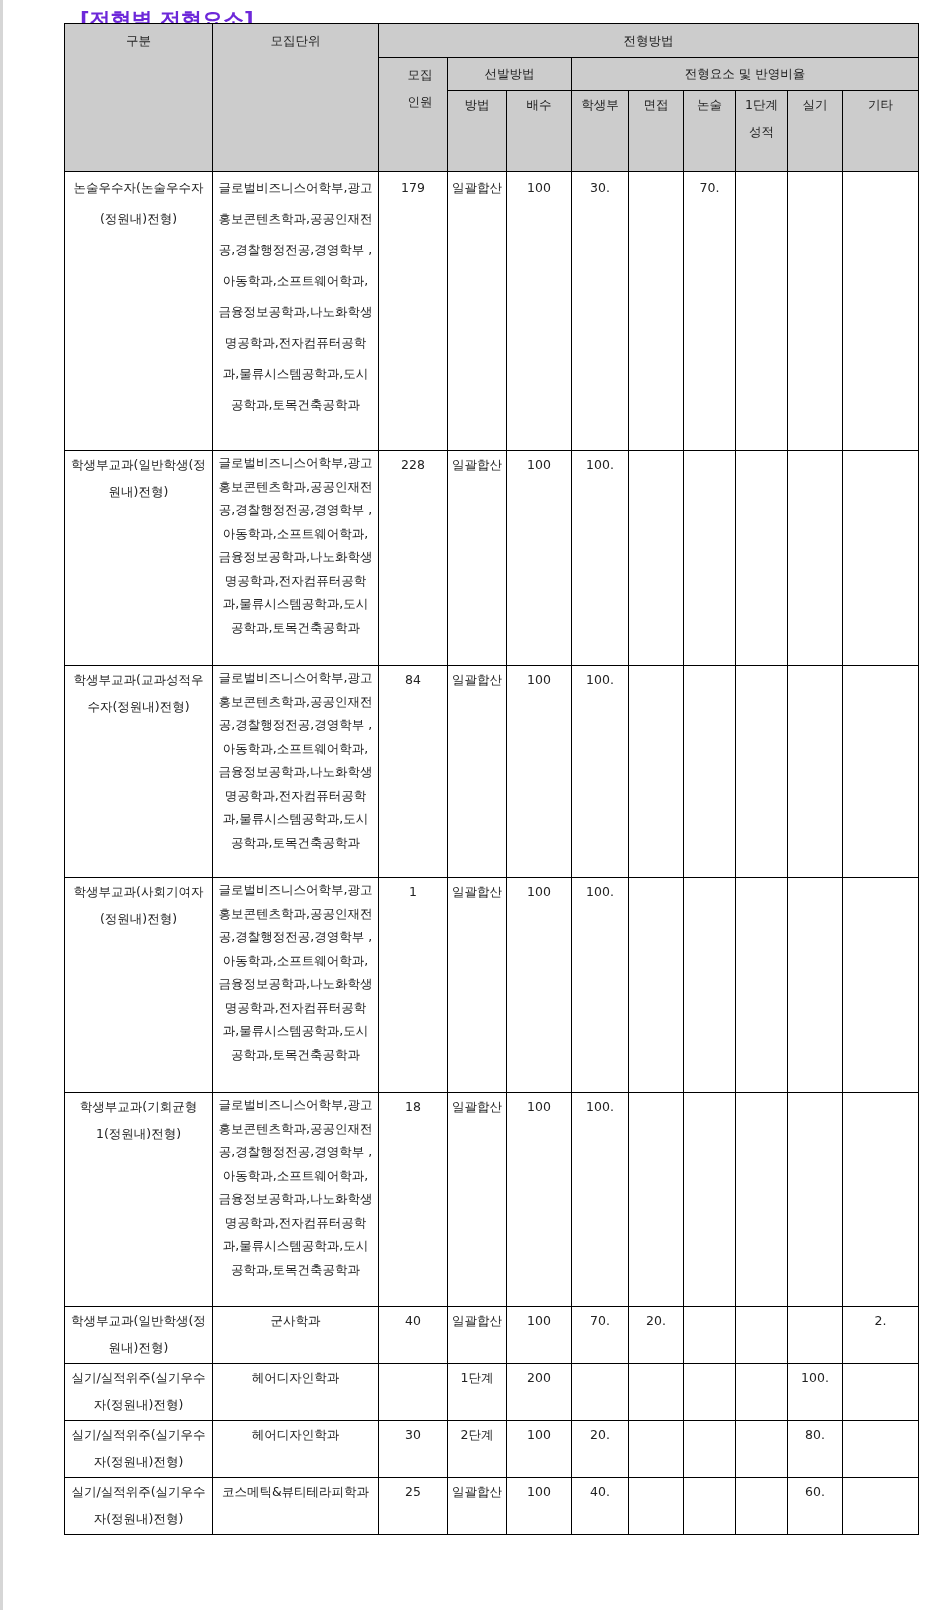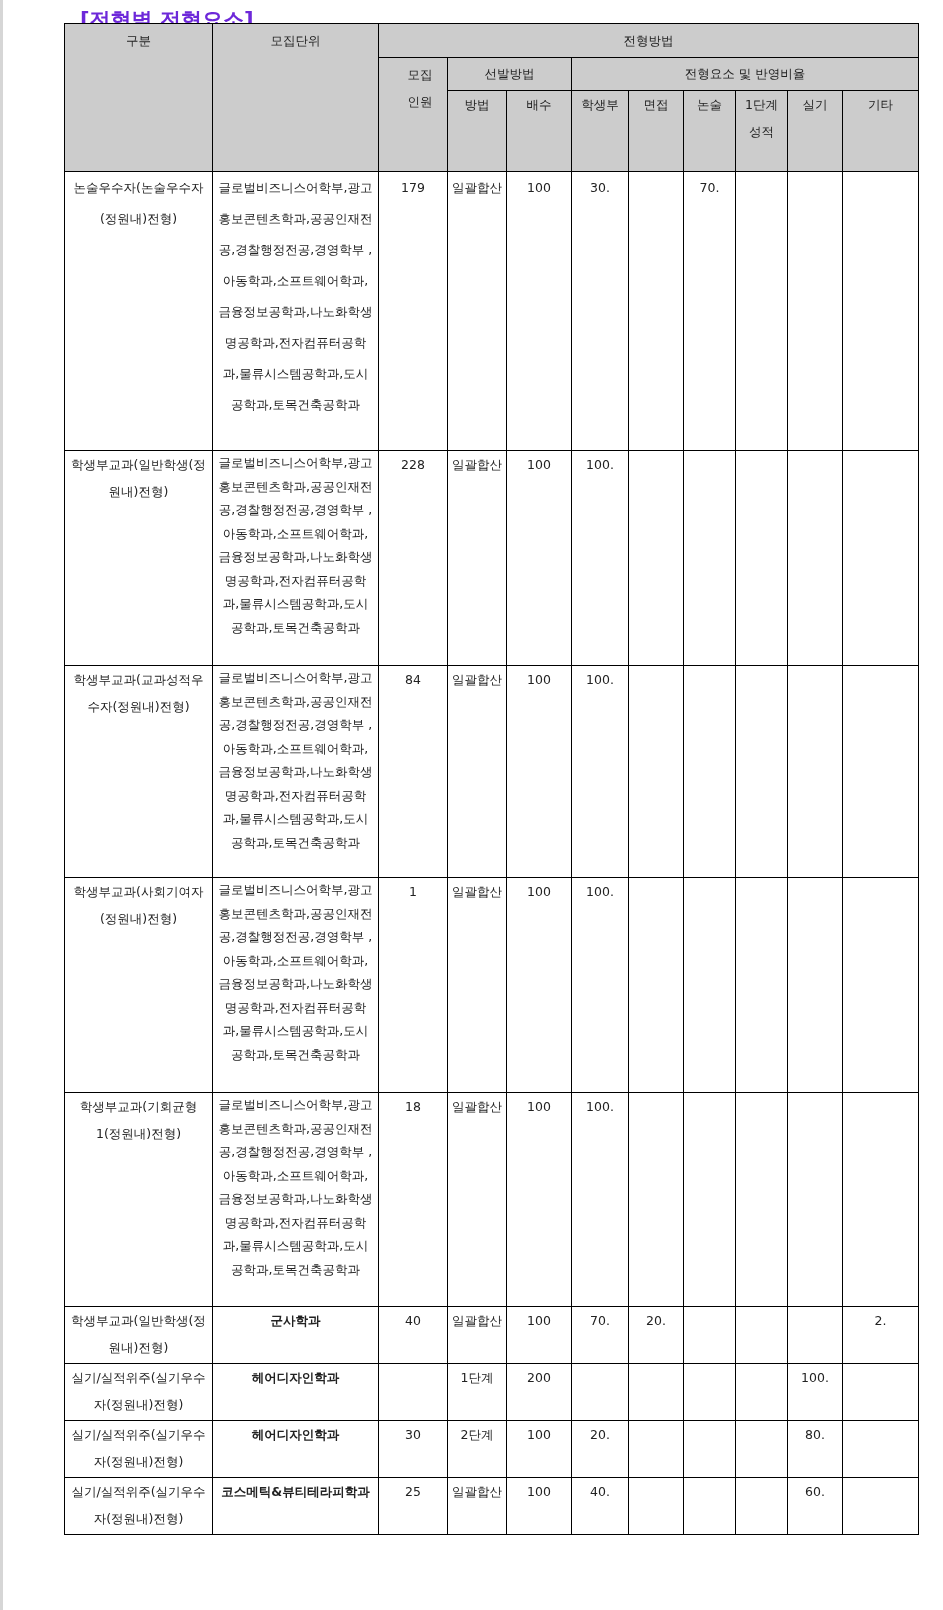--- a/index.html
+++ b/index.html
@@ -27,21 +27,21 @@
   }
   table.main th { background: #cccccc; color: #222222; }
   .h1 th { height: 33px; line-height: 33px; }
   .h2 th { height: 32px; line-height: 32px; }
   .h3 th { height: 80px; line-height: 27px; padding-top: 3px; }
   .h2 th.recruit { line-height: 27px; padding-top: 3px; padding-left: 18px; }
   .h1 th.rowspan3 { line-height: 33px; }
   td.cat { font-weight: bold; }
   td.cat.normal { font-weight: normal; }
   td.unit { font-weight: normal; }
-  td.unit.bold { font-weight: bold; }
+  td.unit.bold { font-weight: normal; }
   td.method { font-weight: bold; }
   td.val-bold { font-weight: bold; }
   .r1 td { height: 278px; line-height: 31px; padding-top: 1px; margin-left: 32px; }
   .rmid td { line-height: 23.5px; padding-top: 4px; }
   .r2 td { height: 214px; }
   .r3 td { height: 211px; }
   .r4 td { height: 214px; }
   .r5 td { height: 213px; margin-top: 28px; }
   .rs td { height: 56px; line-height: 27px; padding-top: 3px; }
   .rmid td.cat, .rmid td.method, .rmid td.num { line-height: 27px; }

